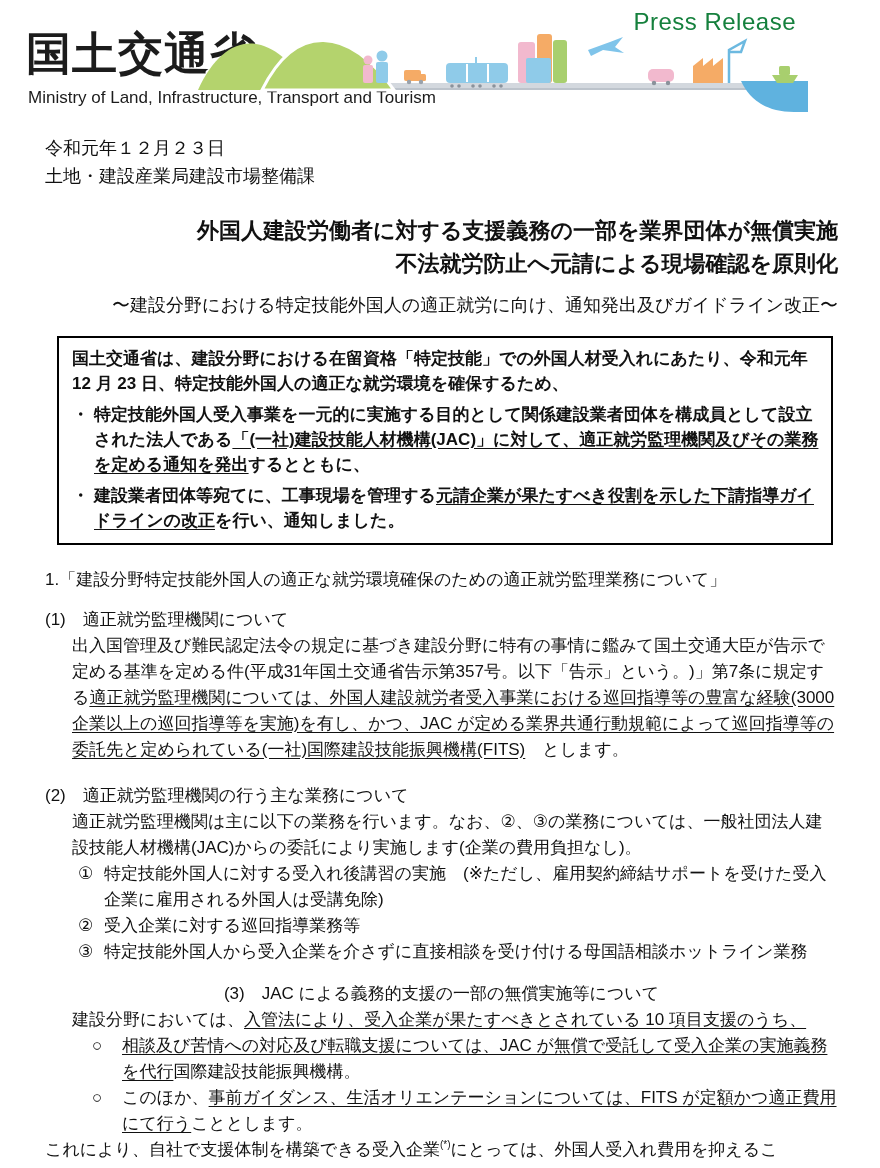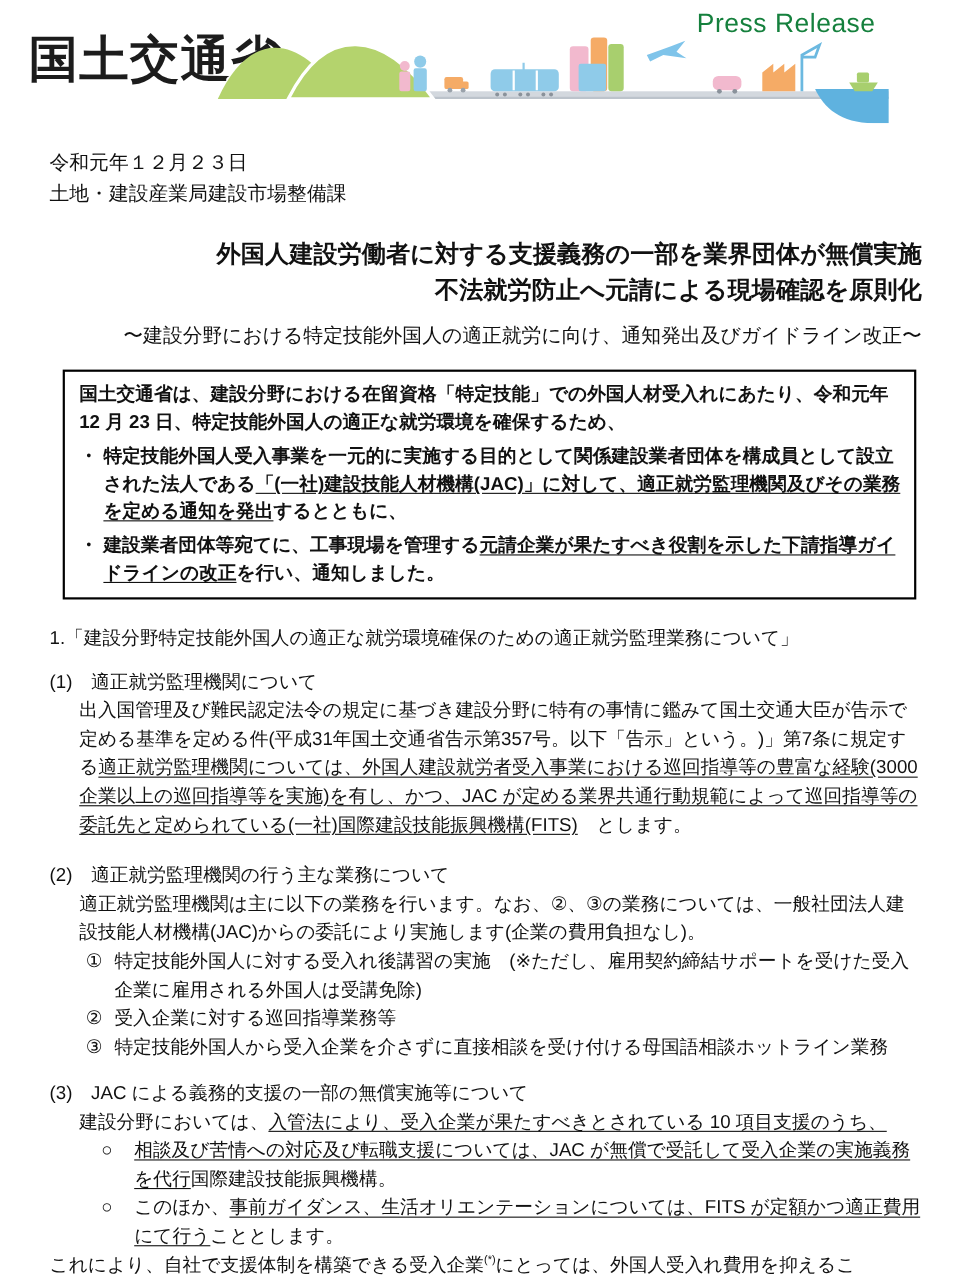--- a/index.html
+++ b/index.html
@@ -29,40 +29,41 @@
   .summary-box { margin:18px 0 0 12px; width:748px; border:2px solid #000;
                  padding:8px 11px 10px 13px; font-size:17px; font-weight:600; line-height:25px; }
   .box-intro { margin:0; }
   .box-bullet { display:flex; margin-top:6px; }
   .box-bullet .marker { flex:none; width:22px; }
   .box-bullet .btext { flex:1; }
 
   .s1-heading { margin:22px 0 0; font-size:17px; line-height:26px; }
   .sub-heading { margin:14px 0 0; font-size:17px; line-height:26px; }
   .sub-heading.mt2 { margin-top:20px; }
-  .sub-heading.mt3 { margin-top:16px; }
+  .sub-heading.mt3 { margin-top:16px;text-align:center; }
   .body { margin:0; padding-left:27px; font-size:17px; line-height:26px; }
   .num-item { display:flex; padding-left:33px; font-size:17px; line-height:26px; }
   .num-item .marker { flex:none; width:26px; }
   .num-item .ntext { flex:1; }
   .circ-item { display:flex; padding-left:47px; font-size:17px; line-height:26px; }
   .circ-item .marker { flex:none; width:30px; }
   .circ-item .ctext { flex:1; }
   .outro { padding-left:0; }
 
   .u { text-decoration:underline; text-underline-offset:3px; }
   sup { font-size:10px; line-height:0; }
 </style>
 </head>
 <body>
 
 <div class="page">
 
   <div class="hdr">
     <div class="logo-ja">国土交通省</div>
+    <div class="logo-en">Ministry of Land, Infrastructure, Transport and Tourism</div>
 
     <svg class="illus" width="612" height="92" viewBox="0 0 612 92" aria-hidden="true">
 
       <rect x="140" y="63" width="472" height="6" fill="#d3d8de"></rect>
       <rect x="140" y="68" width="472" height="2" fill="#bcc3cb"></rect>
 
       <path d="M2,70 C30,8 76,8 114,70 Z" fill="#b4d36d"></path>
       <path d="M66,70 C100,2 152,6 198,70 Z" fill="#b4d36d" stroke="#ffffff" stroke-width="3"></path>
 
       <circle cx="172" cy="40" r="4.5" fill="#f2b9ce"></circle>

